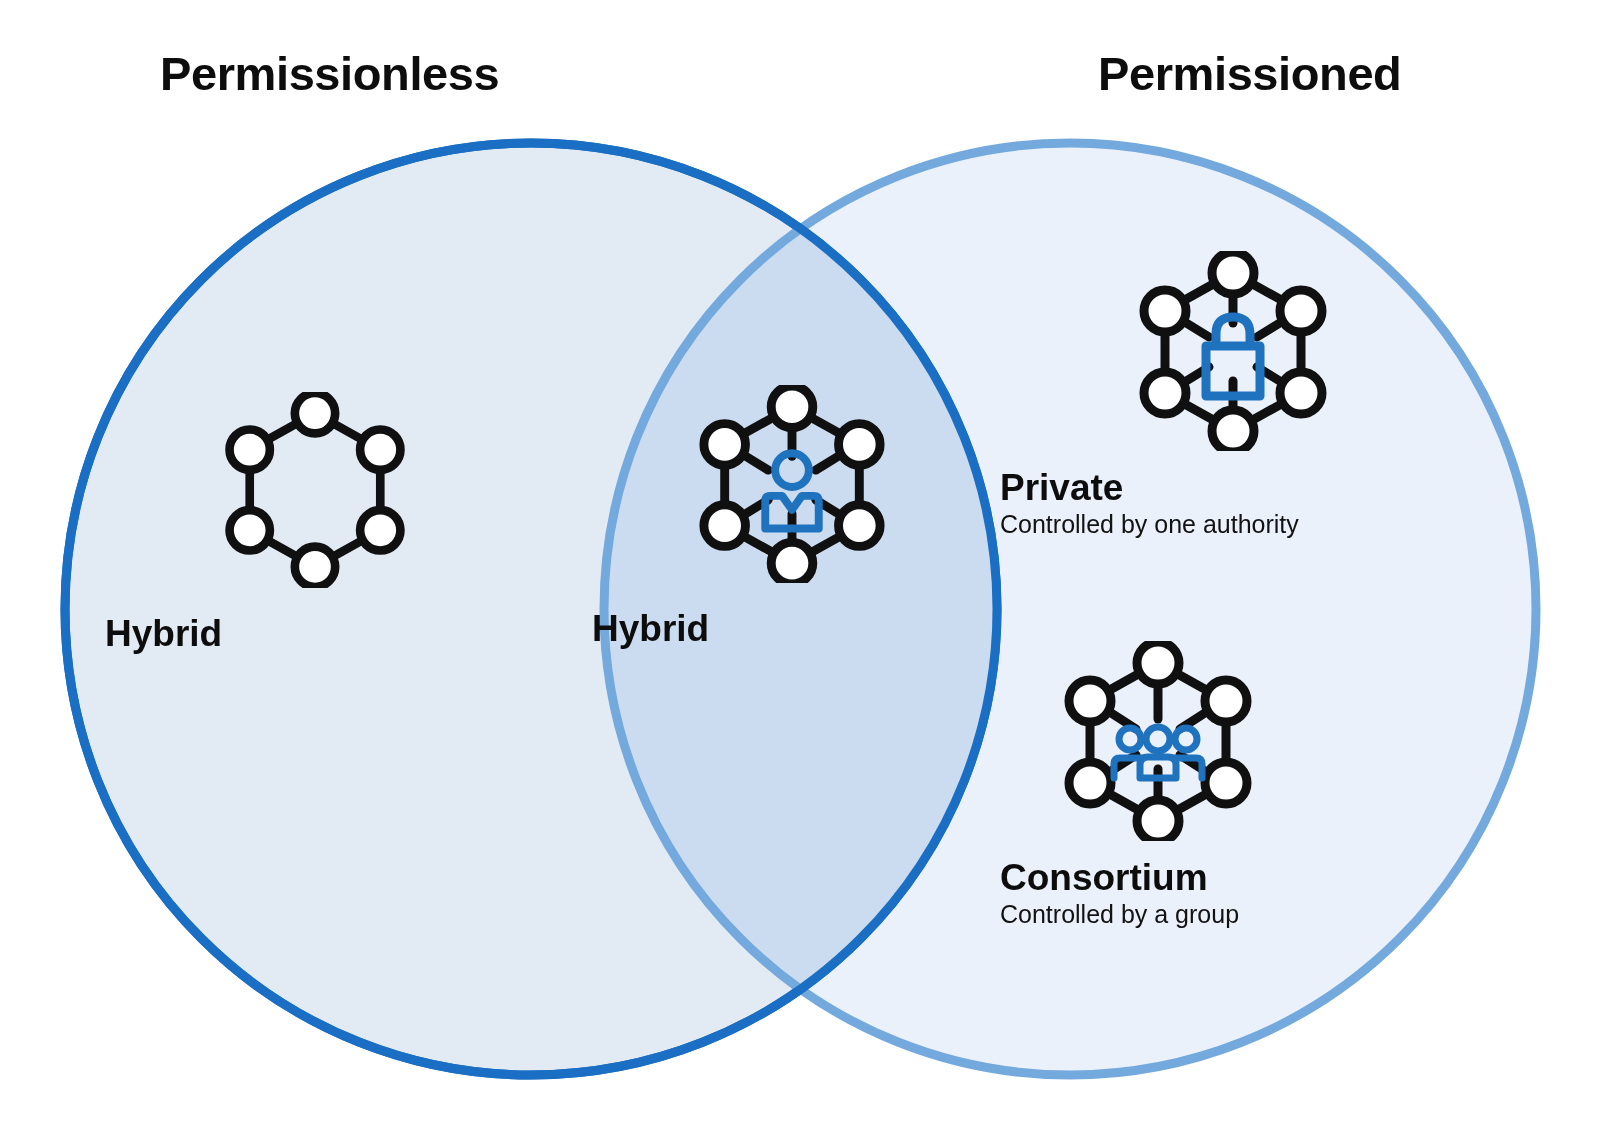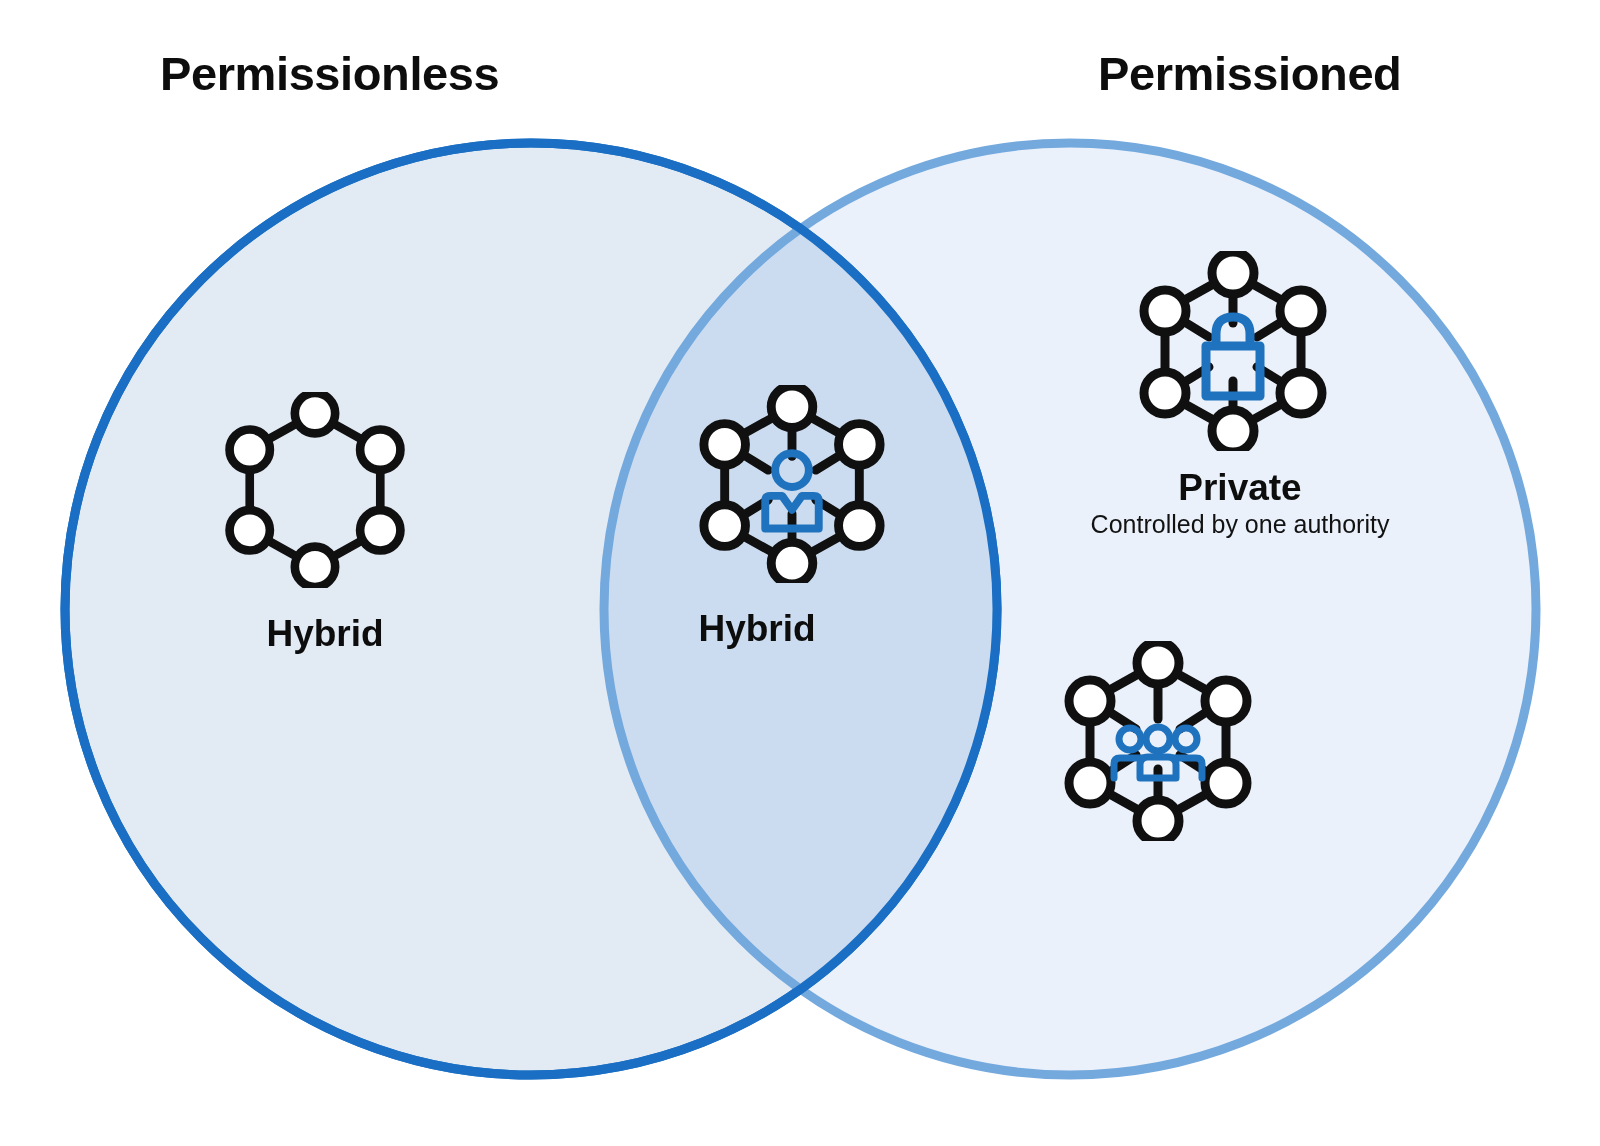--- a/index.html
+++ b/index.html
@@ -32,21 +32,20 @@
     font-weight: bold;
     color: #0d0d0d;
     letter-spacing: -0.4px;
     white-space: nowrap;
   }
   #heading-left  { left: 160px; top: 46px; }
   #heading-right { left: 1098px; top: 46px; text-align: right; }
 
   .group {
     position: absolute;
-    text-align: center;
   }
   .group-title {
     font-size: 37px;
     font-weight: bold;
     color: #0d0d0d;
     line-height: 1.12;
     margin: 0;
   }
   .group-desc {
     font-size: 25px;
@@ -227,14 +226,18 @@
 
   <div class="group" id="group-hybrid">
     <p class="group-title">Hybrid</p>
   </div>
 
   <div class="group" id="group-private">
     <p class="group-title">Private</p>
     <p class="group-desc">Controlled by one authority</p>
   </div>
 
+  <div class="group" id="group-consortium">
+    <p class="group-title">Consortium</p>
+    <p class="group-desc">Controlled by a group</p>
+  </div>
 
 </div>
 
 </body></html>

